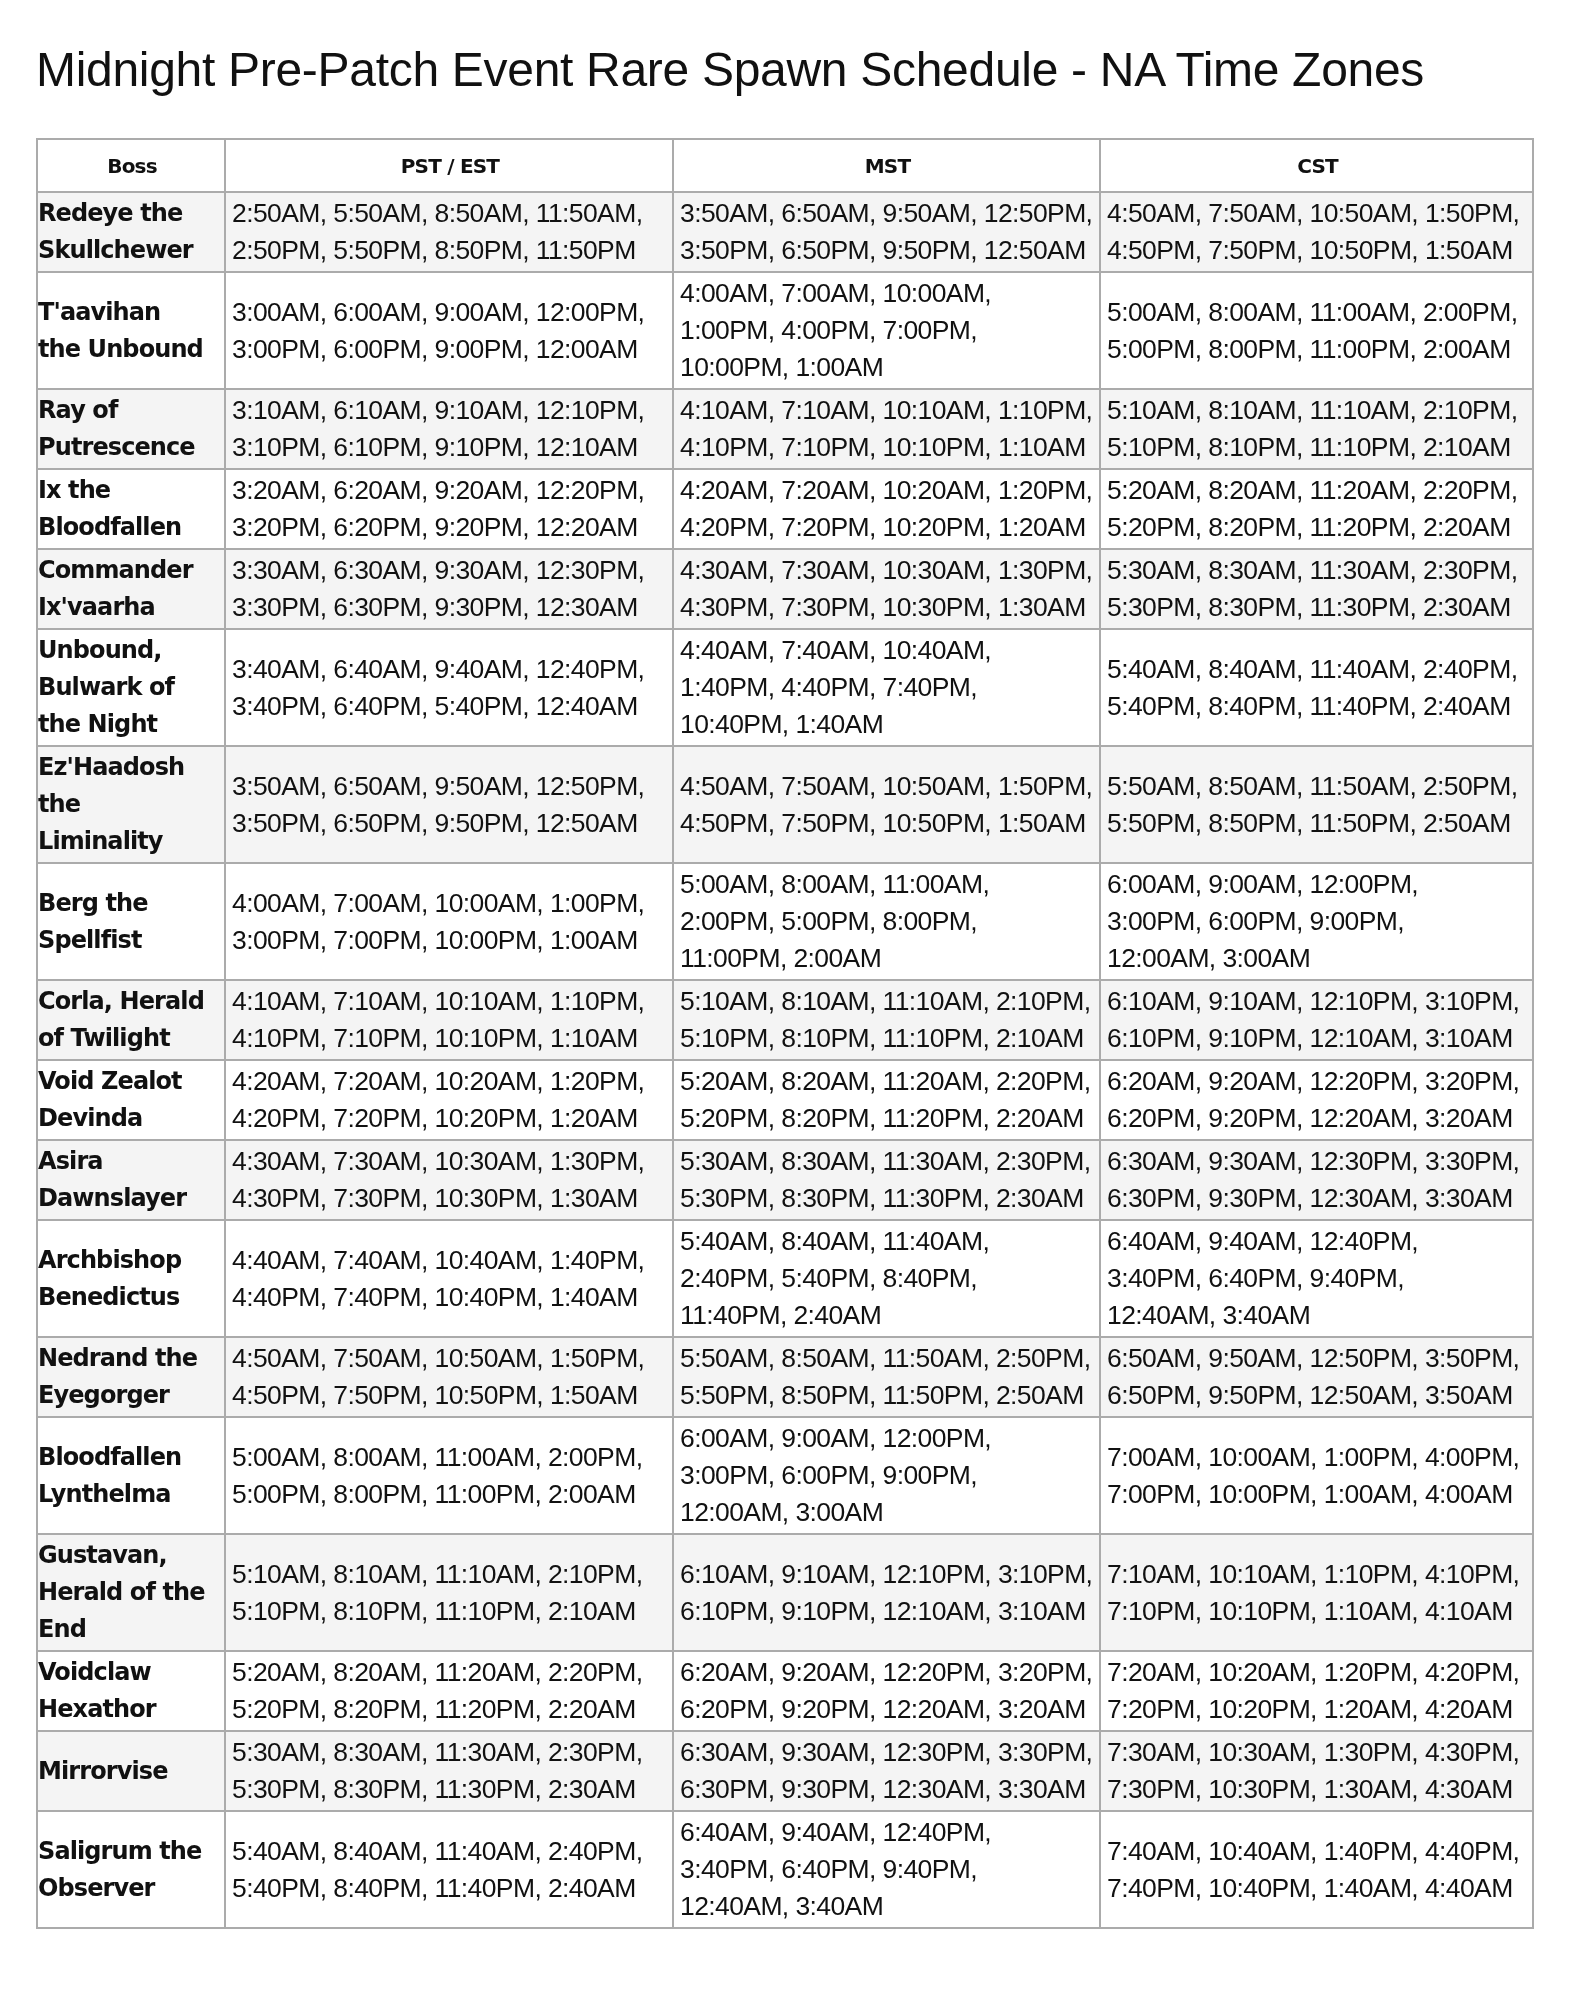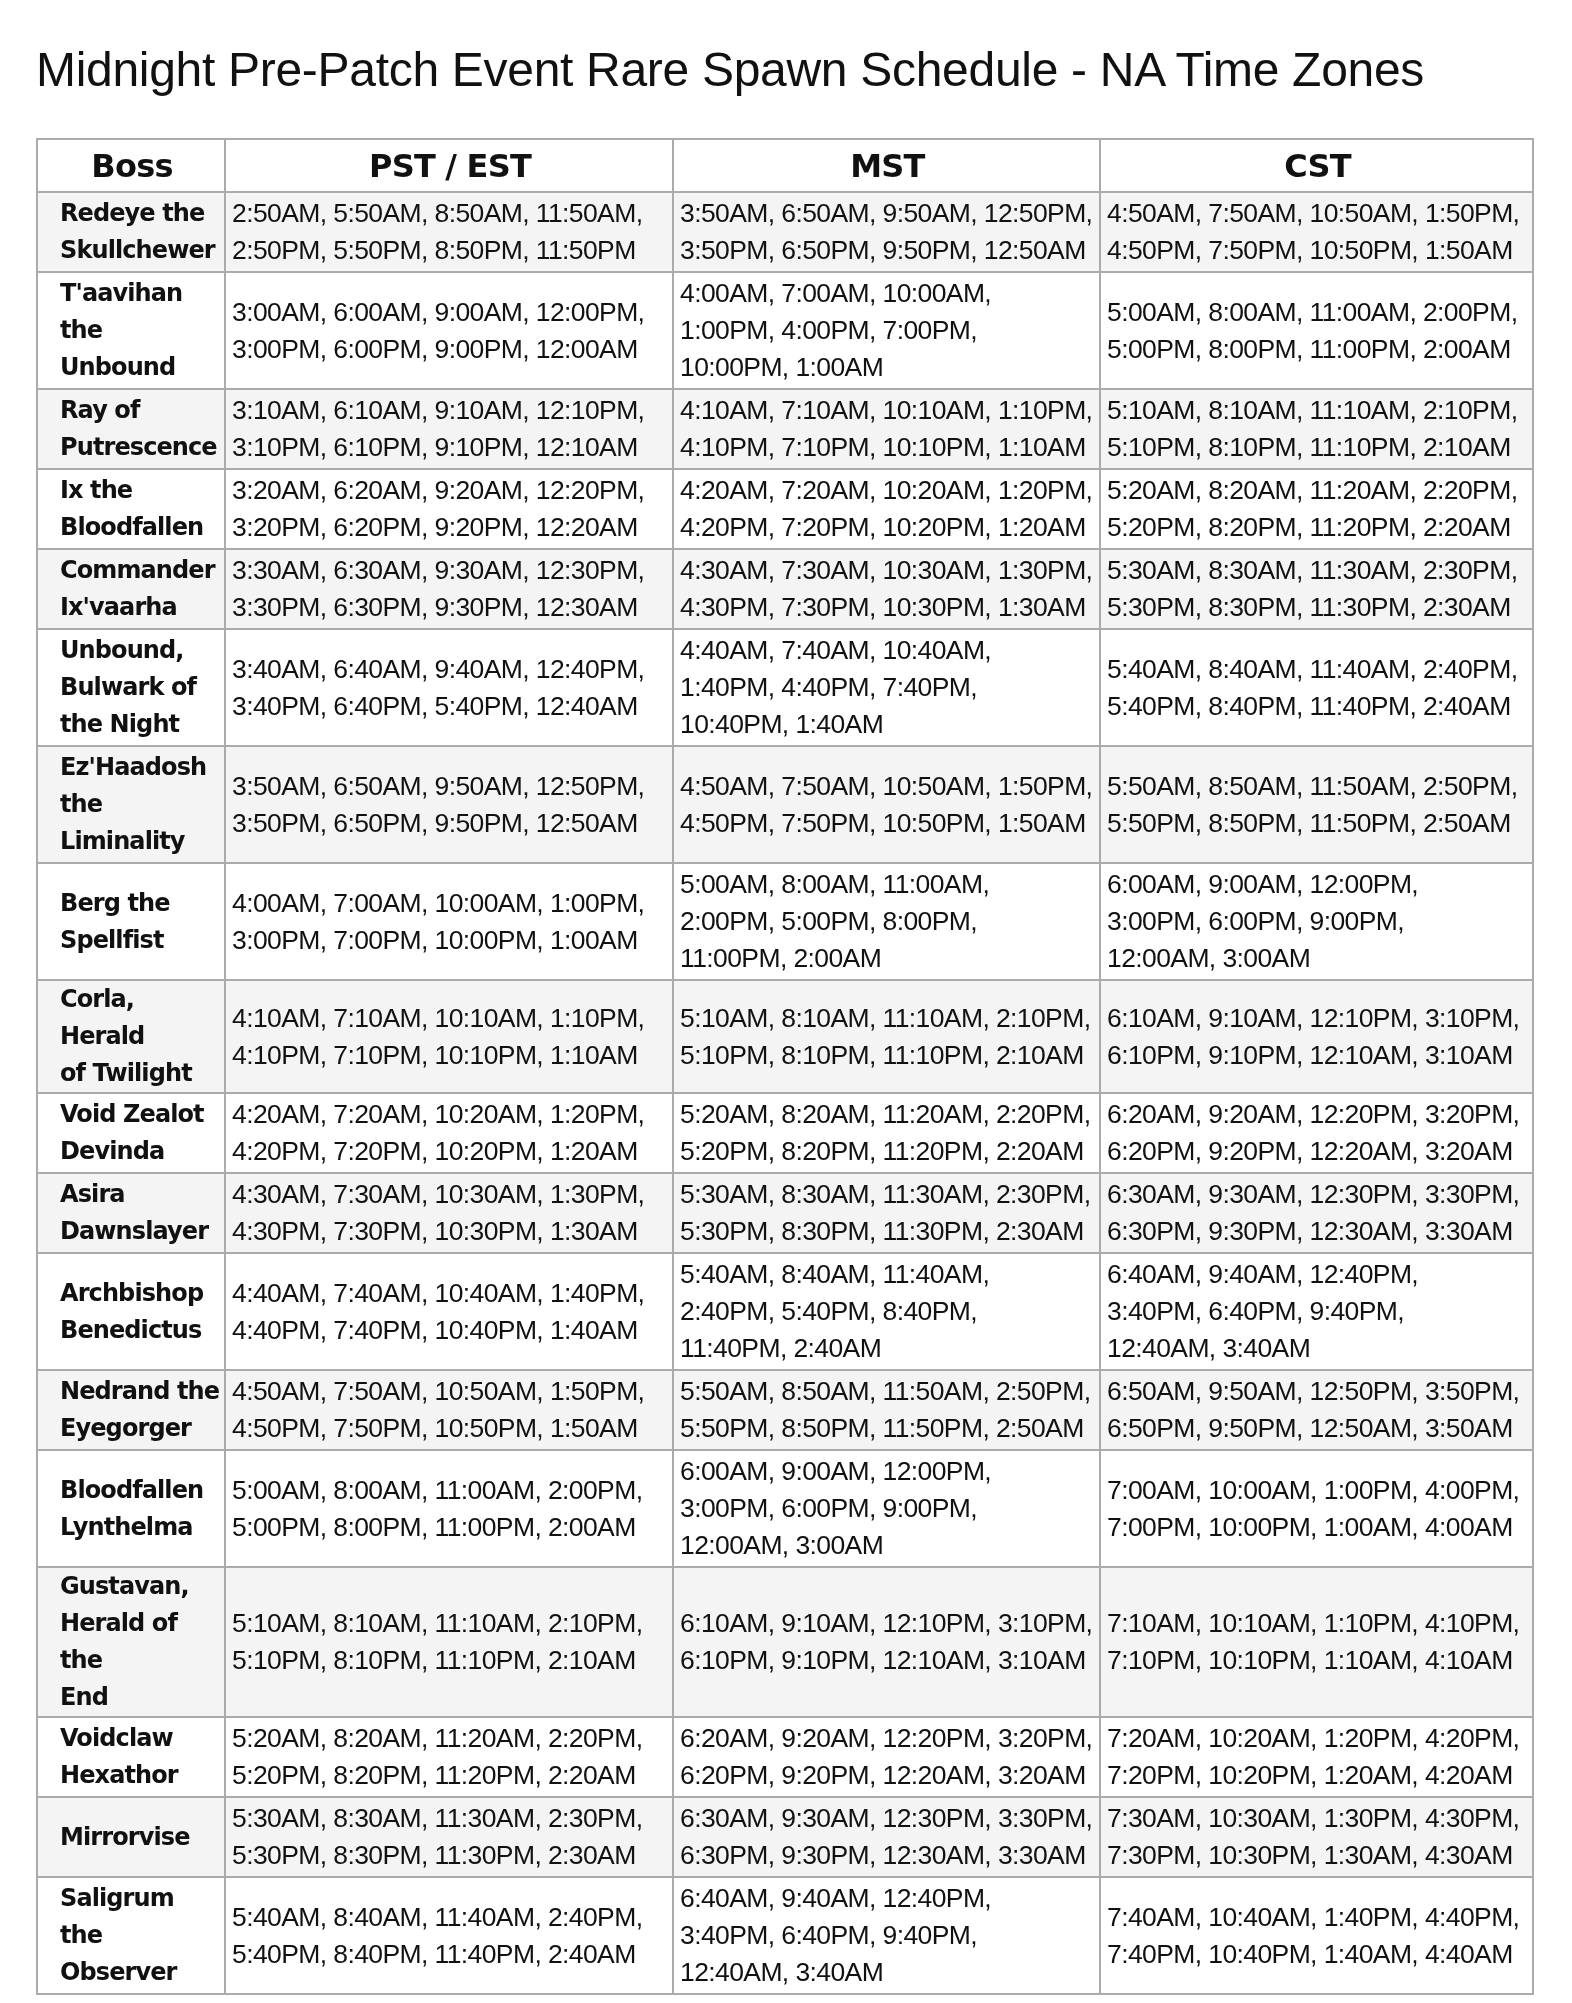--- a/index.html
+++ b/index.html
@@ -13,26 +13,26 @@
     position: absolute; left: 36px; top: 138px;
     border-collapse: collapse; table-layout: fixed; width: 1496px;
     font-family: "DejaVu Sans", sans-serif;
   }
   table.schedule col.c-boss { width: 188px; }
   table.schedule col.c-pst  { width: 448px; }
   table.schedule col.c-mst  { width: 427px; }
   table.schedule col.c-cst  { width: 433px; }
   th, td { border: 2px solid #ababab; padding: 0 4px 0 6px; vertical-align: middle; }
   th {
-    height: 51px; text-align: center; font-weight: bold; font-size: 32px;
+    height: 51px; text-align: center; font-weight: bold; font-size: 20px;
     letter-spacing: -0.8px; background: #ffffff;
   }
   td.boss {
     font-weight: bold; font-size: 24px; line-height: 37px; letter-spacing: -0.9px;
-    padding-left: 22px;
+    padding-left: 0;
   }
   td.times {
     font-size: 24px; line-height: 37px; letter-spacing: -1.4px; white-space: nowrap;
     font-family: Liberation Sans, sans-serif; font-size: 26.5px; letter-spacing: -0.6px;
   }
   tr.row-2 td { height: 78px; }
   tr.row-3 td { height: 115px; }
   tr.striped td { background: #f4f4f4; }
   .line { display: block; }
 </style>

